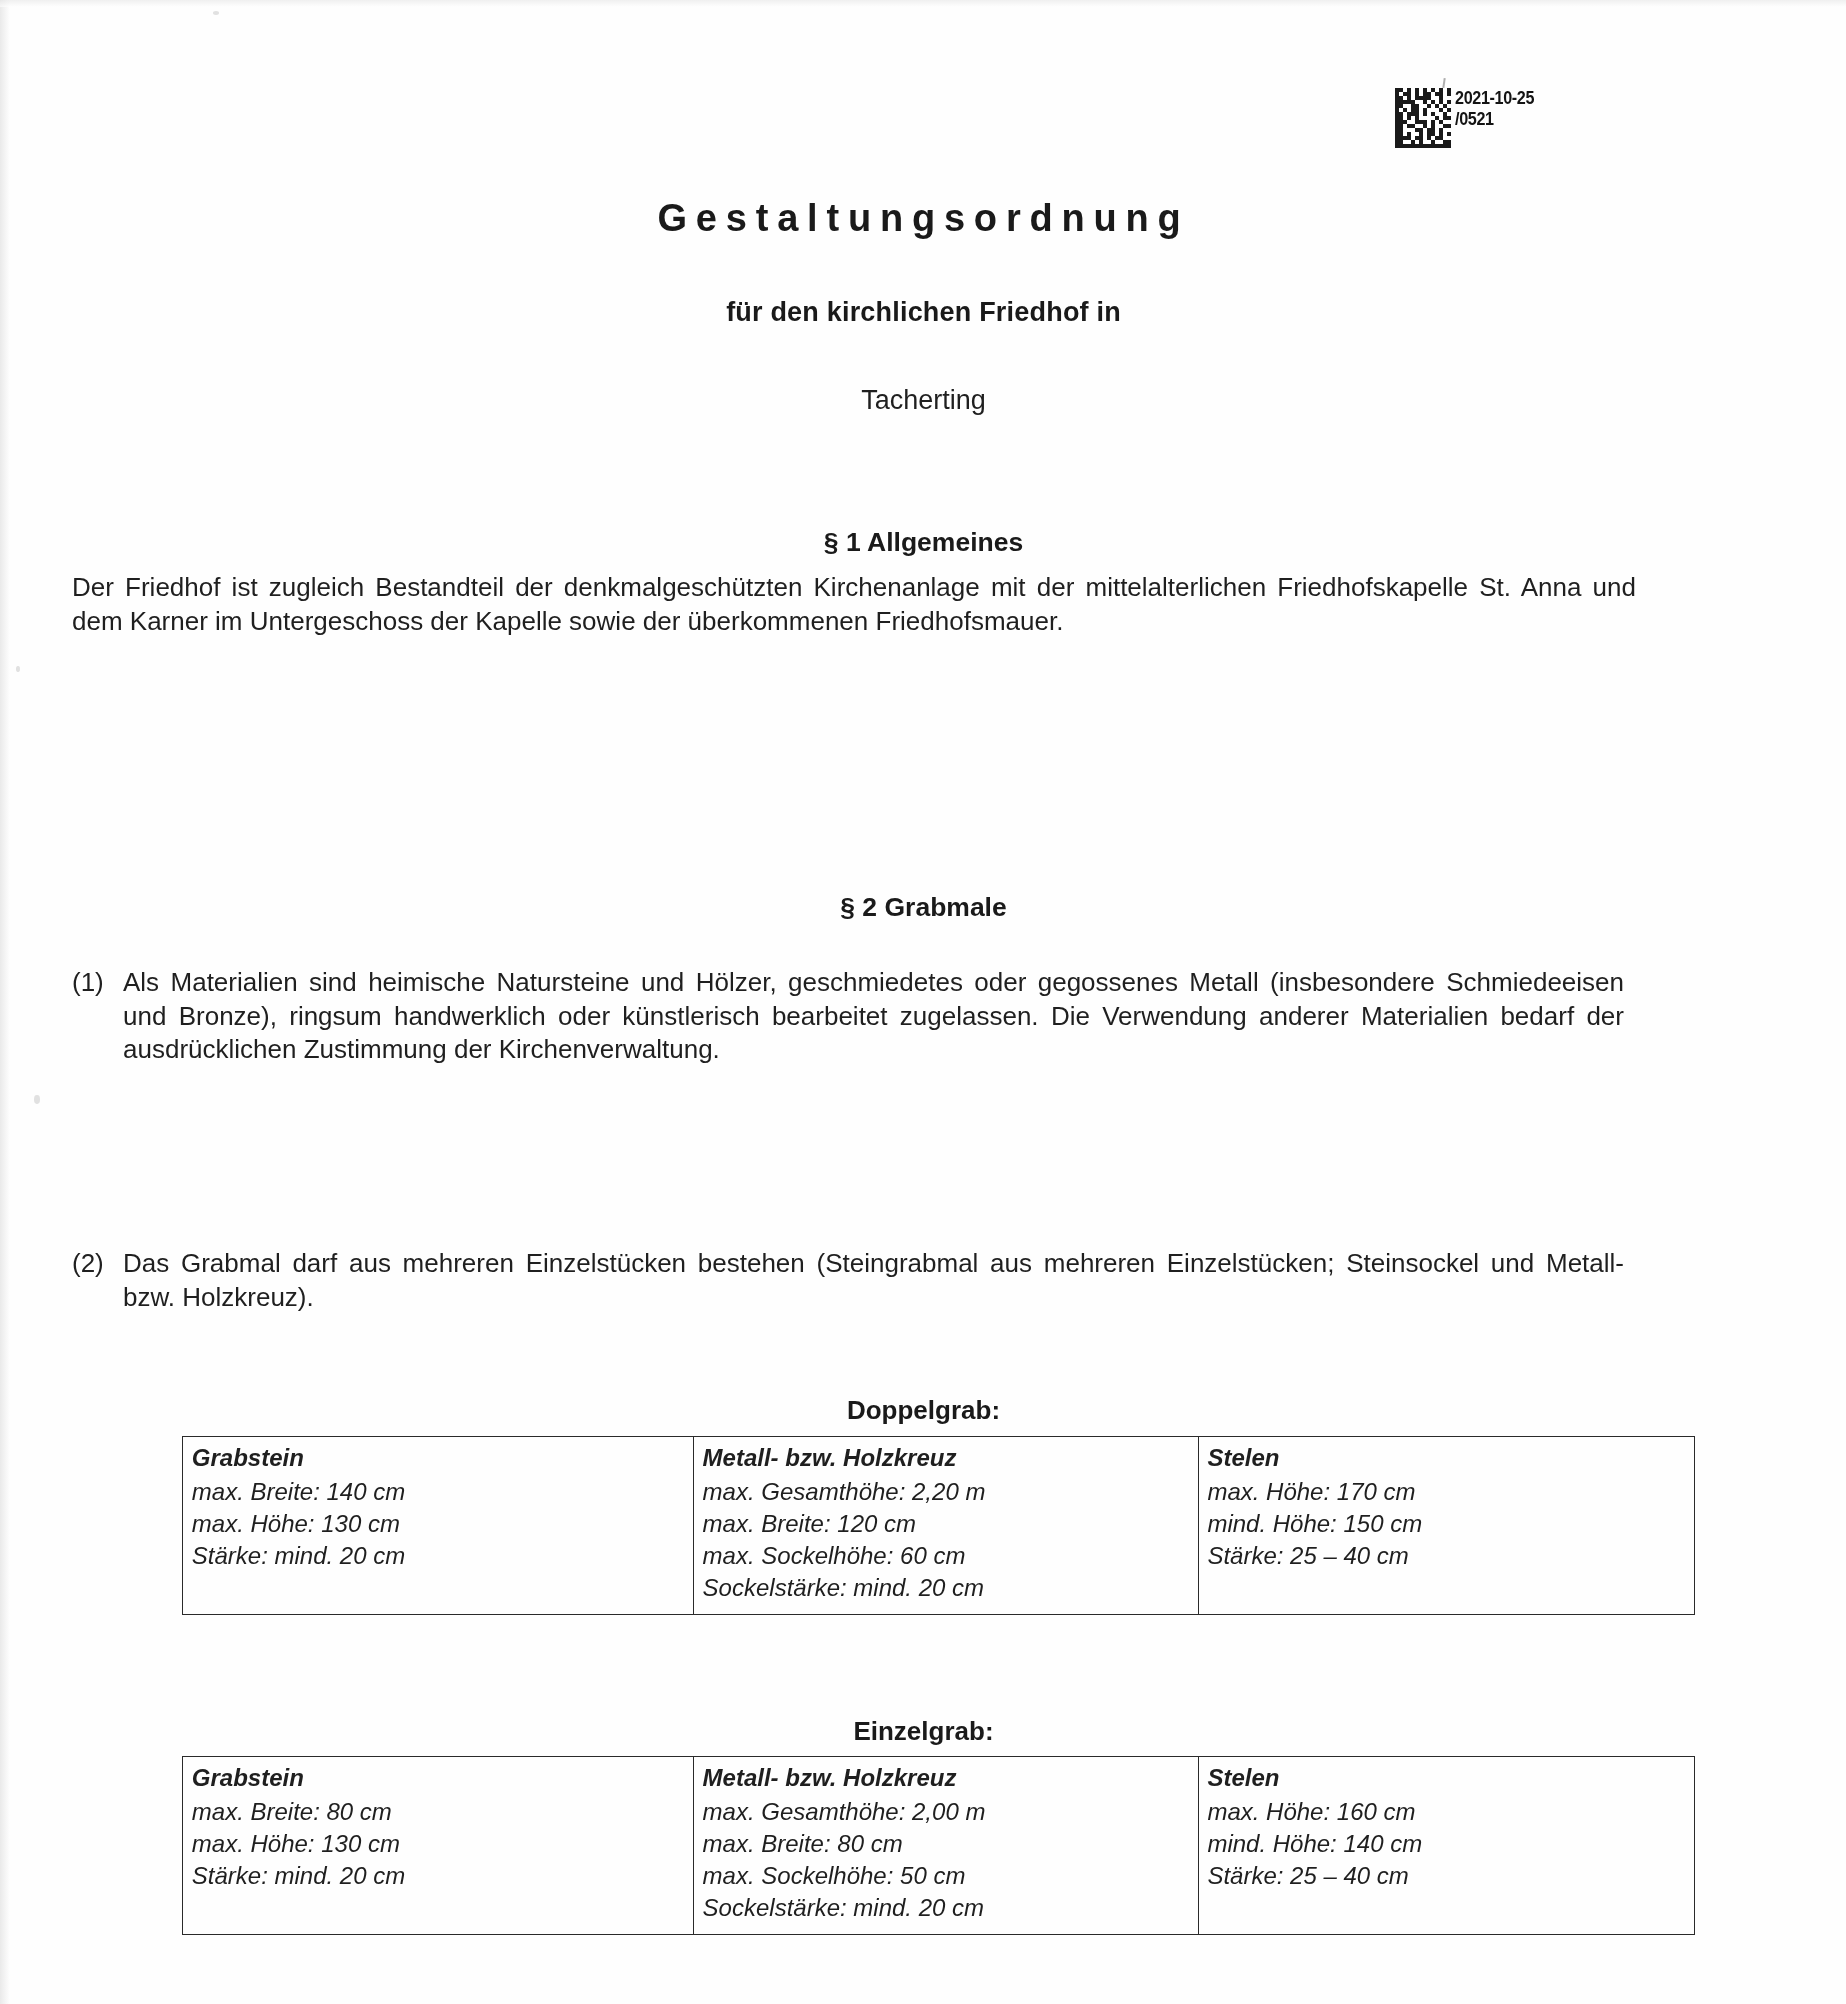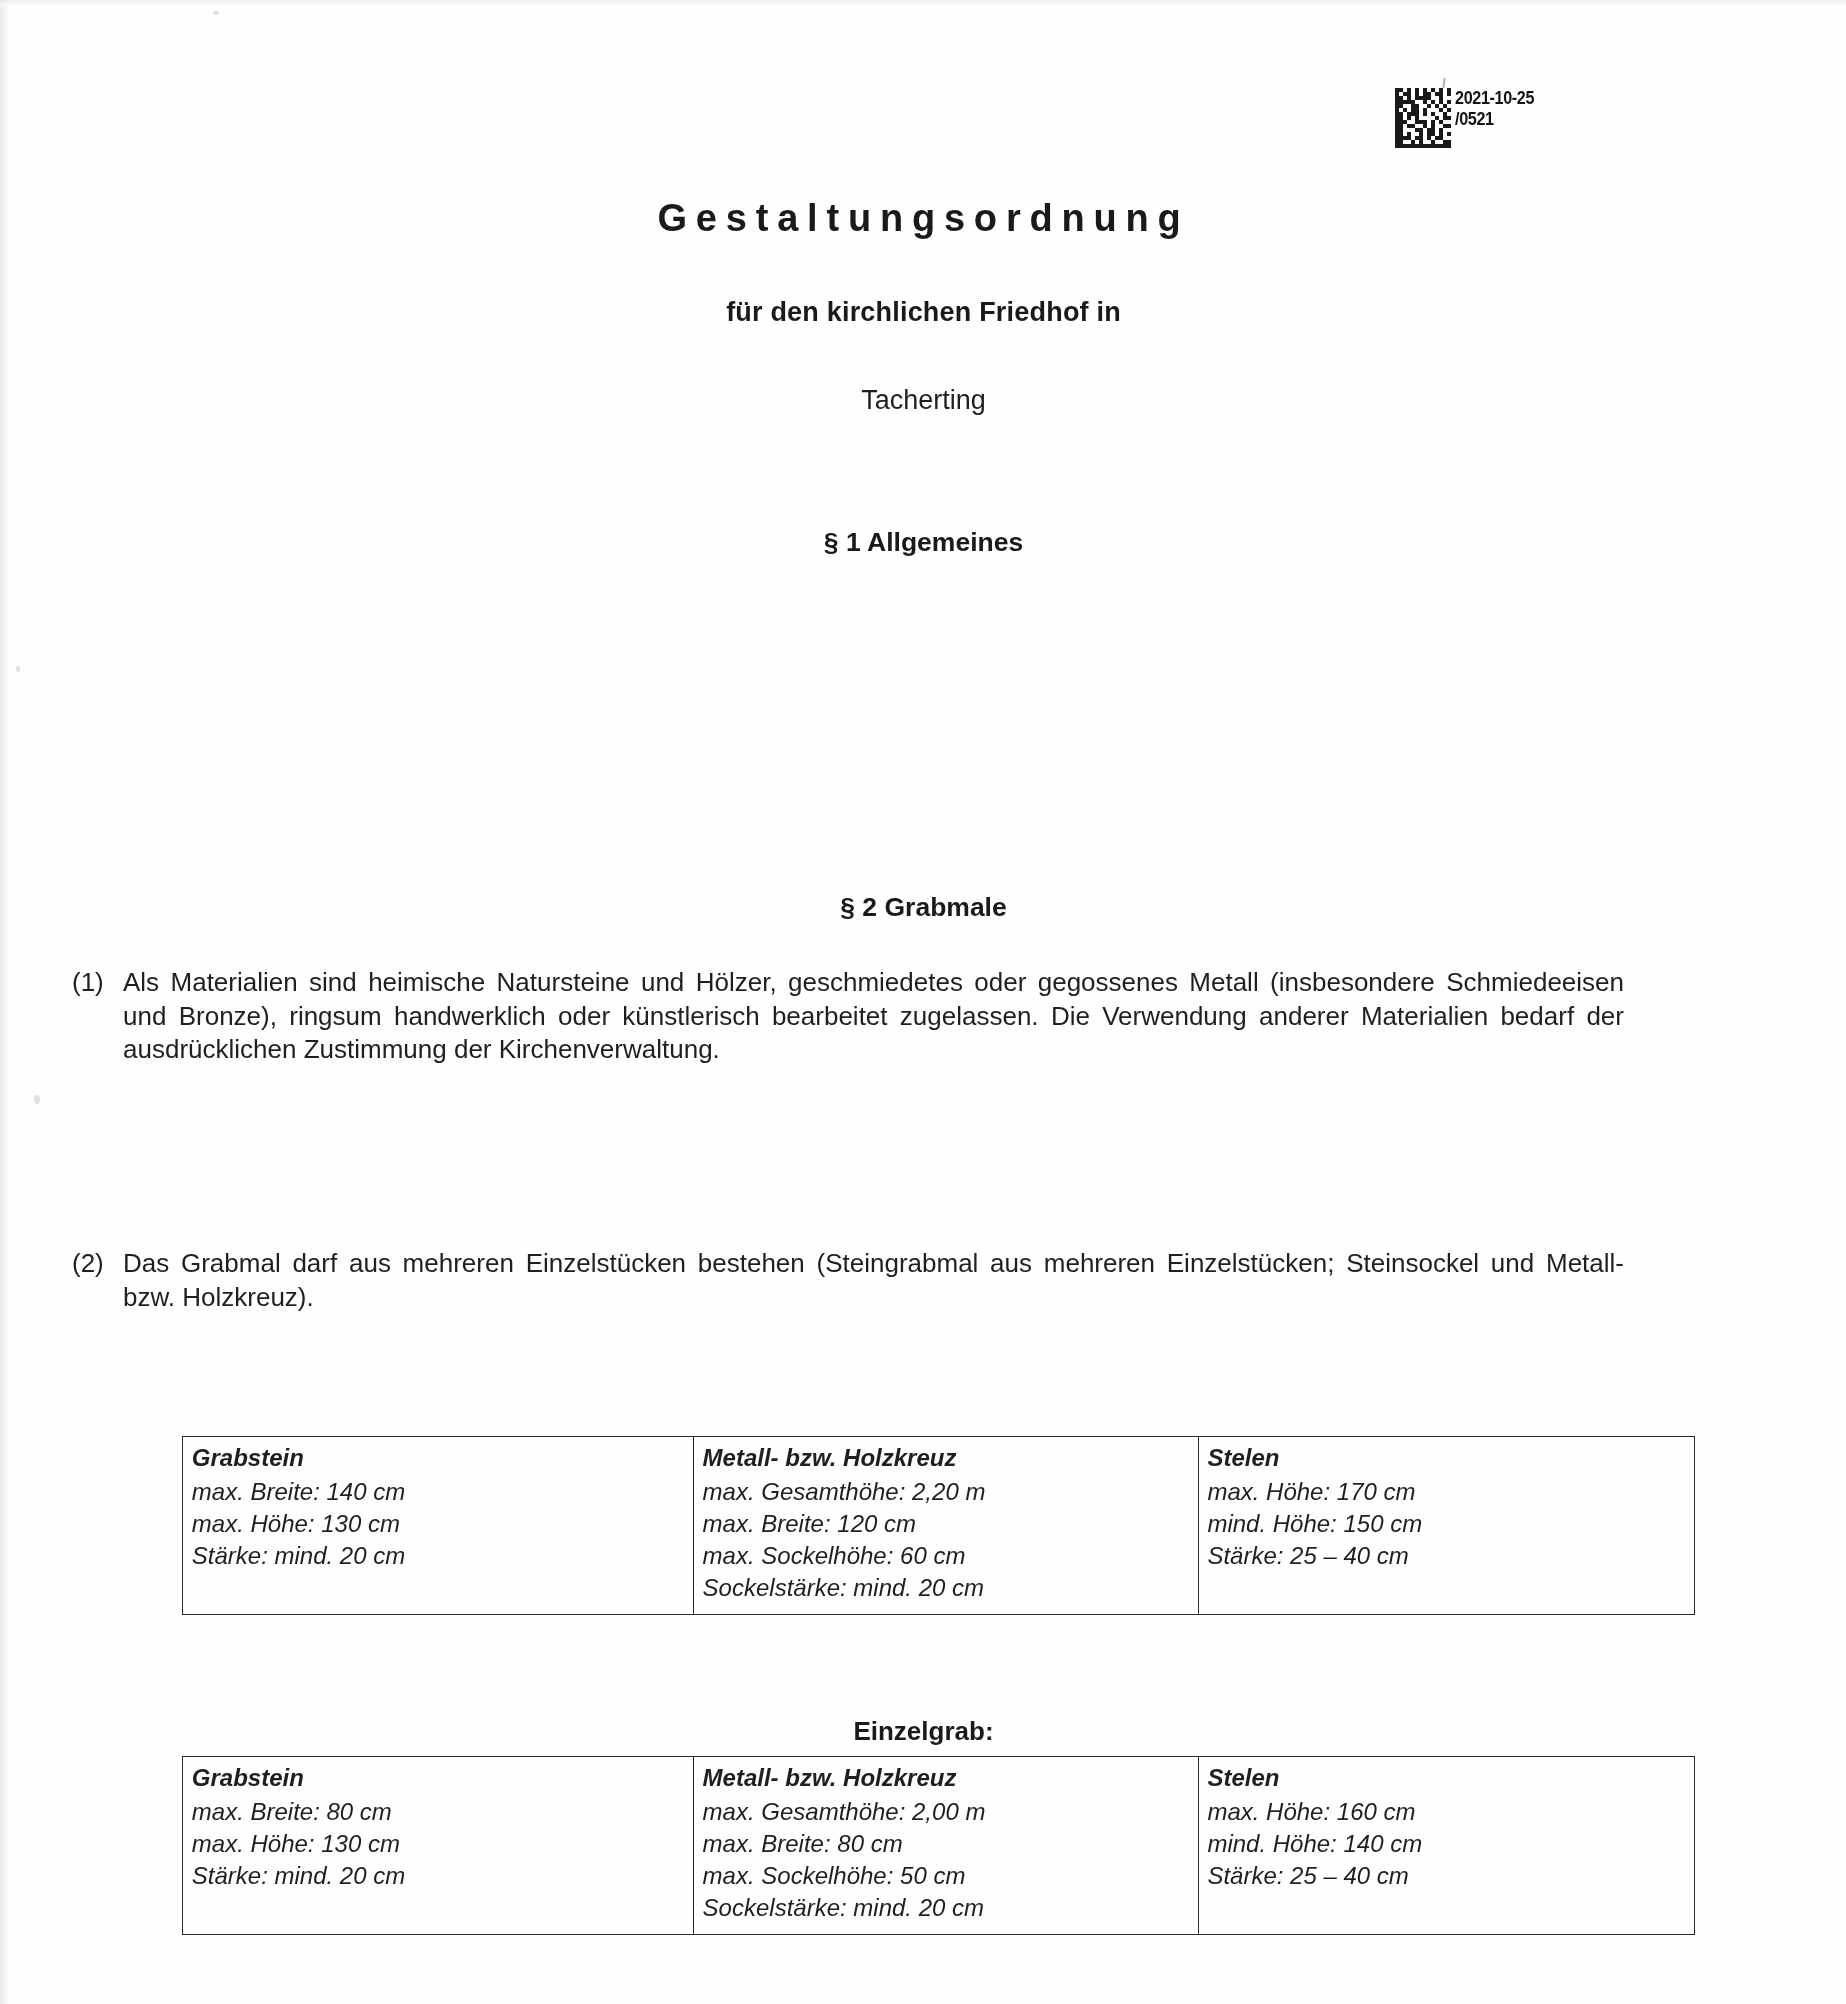--- a/index.html
+++ b/index.html
@@ -284,38 +284,40 @@
       <div>/0521</div>
     </div>
   </div>
 
   <div class="doc-title">Gestaltungsordnung</div>
   <div class="subtitle-1">für den kirchlichen Friedhof in</div>
   <div class="subtitle-2">Tacherting</div>
 
   <div class="section-heading h-s1">§ 1 Allgemeines</div>
   <div class="body-block p-s1">
+    <p>Der Friedhof ist zugleich Bestandteil der denkmalgeschützten Kirchenanlage mit der mittelalterlichen Friedhofskapelle St. Anna und dem Karner im Untergeschoss der Kapelle sowie der überkommenen Friedhofsmauer.</p>
   </div>
 
   <div class="section-heading h-s2">§ 2 Grabmale</div>
 
   <div class="numbered p-2-1">
     <div class="num">(1)</div>
     <div class="txt">
       <p>Als Materialien sind heimische Natursteine und Hölzer, geschmiedetes oder gegossenes Metall (insbesondere Schmiedeeisen und Bronze), ringsum handwerklich oder künstlerisch bearbeitet zugelassen. Die Verwendung anderer Materialien bedarf der ausdrücklichen Zustimmung der Kirchenverwaltung.</p>
     </div>
   </div>
 
   <div class="numbered p-2-2">
     <div class="num">(2)</div>
     <div class="txt">
       <p>Das Grabmal darf aus mehreren Einzelstücken bestehen (Steingrabmal aus mehreren Einzelstücken; Steinsockel und Metall- bzw. Holzkreuz).</p>
     </div>
   </div>
 
+  <div class="tbl-label lbl-doppel">Doppelgrab:</div>
   <table class="grave-table tbl-doppel">
     <tbody>
         <tr>
       <td class="col-a">
         <span class="cell-title">Grabstein</span>
         <span class="cell-line">max. Breite: 140 cm</span>
         <span class="cell-line">max. Höhe: 130 cm</span>
         <span class="cell-line">Stärke: mind. 20 cm</span>
       </td>
       <td class="col-b">

